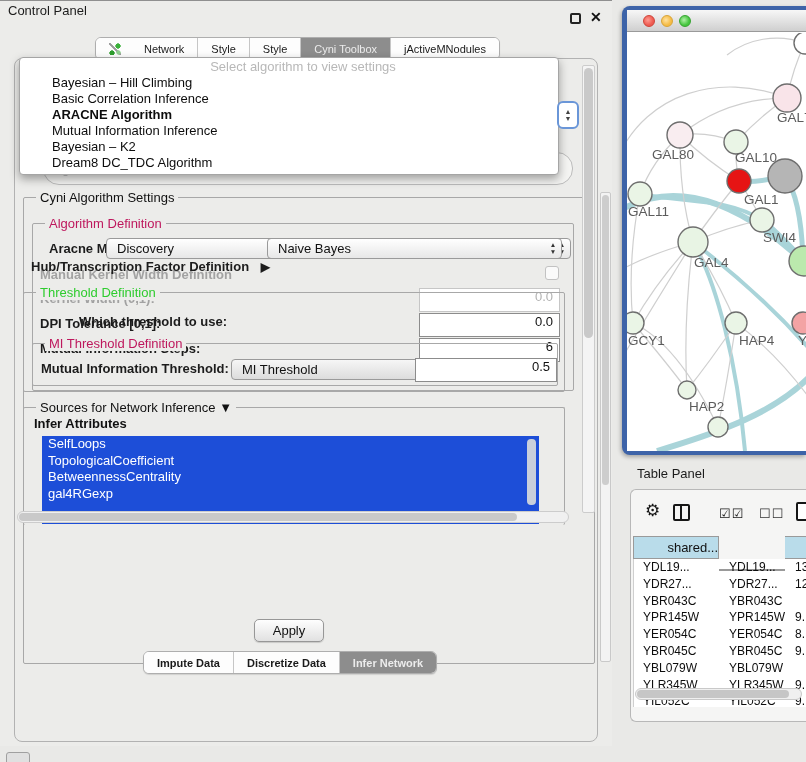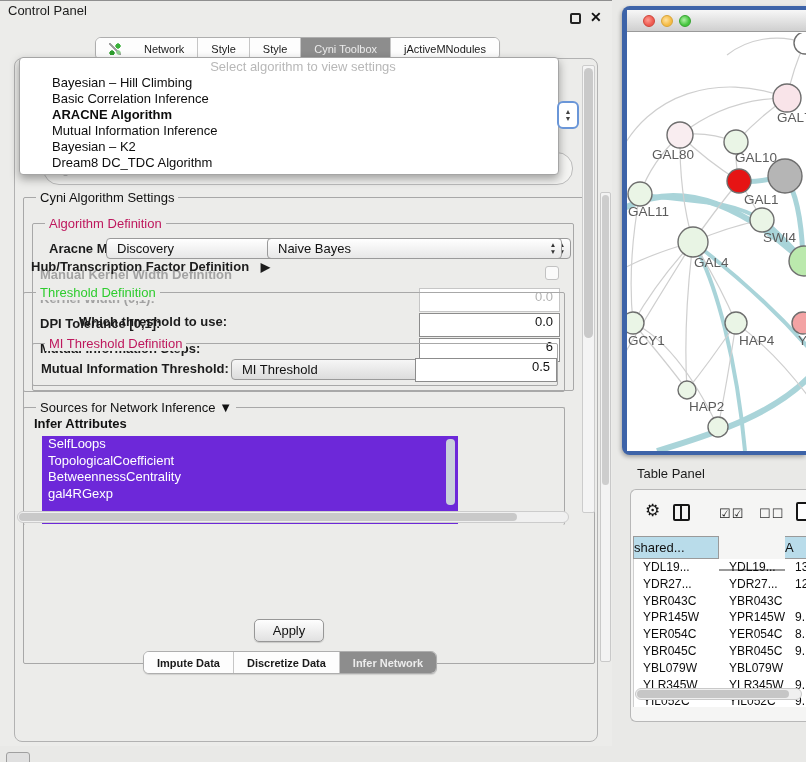--- a/index.html
+++ b/index.html
@@ -69,21 +69,21 @@
   .checkbox { position:absolute; width:14px; height:14px; border:1px solid #c2c2c2; border-radius:3px; background:#fafafa; cursor:pointer; }
 
   #hub-row { position:absolute; left:16px; top:200px; font-size:13px; font-weight:bold; color:#1c1c1c; cursor:pointer; }
   #hub-row .tri { font-size:12px; margin-left:8px; }
 
   #threshold-group { left:8px; top:233px; width:542px; height:100px; }
   #mi-group { left:8px; top:50px; width:526px; height:43px; }
 
   #sources-group { left:8px; top:348px; width:542px; height:118px; border-bottom:none; }
   #attr-label { position:absolute; left:10px; top:8px; font-size:13px; font-weight:bold; color:#111; }
-  #attr-list { position:absolute; left:18px; top:28px; width:416px; height:88px; background:#6d28d9; overflow:hidden; }
+  #attr-list { position:absolute; left:18px; top:28px; width:497px; height:88px; background:#1d4ed8; overflow:hidden; }
   .attr-item { font-size:13px; color:#fff; height:16.5px; line-height:16.5px; padding-left:6px; cursor:pointer; }
   #attr-scroll { position:absolute; right:3px; top:3px; width:9px; height:66px; background:#c9cfdb; border-radius:4px; }
 
   #apply-btn { left:254px; top:618px; width:70px; height:23px; border:1px solid #979797; border-radius:5px; background:linear-gradient(#fefefe,#e1e1e1); font-size:13px; color:#111; text-align:center; line-height:21px; cursor:pointer; box-shadow:0 1px 1px rgba(0,0,0,0.15); }
 
   
   .net-icon { display:inline-block; width:12px; height:12px;
     background:
       radial-gradient(circle at 3px 10px,#2f9e2f 2.4px,transparent 2.9px),
       radial-gradient(circle at 9px 3px,#39b039 2.4px,transparent 2.9px),
@@ -111,21 +111,21 @@
   .tbi { position:absolute; top:4px; font-size:17px; color:#161616; cursor:pointer; line-height:22px; }
   #icon-gear { left:14px; }
   #icon-columns { left:42px; top:8px; width:17px; height:17px; border:2px solid #161616; border-radius:2px; }
   #icon-columns::after { content:""; position:absolute; left:5px; top:0; width:2px; height:13px; background:#161616; }
   #icon-checked { left:88px; top:7px; font-size:13px; letter-spacing:1px; }
   #icon-unchecked { left:128px; top:7px; font-size:13px; letter-spacing:1px; color:#333; }
   #icon-doc { left:165px; top:6px; width:15px; height:19px; border:2px solid #161616; border-radius:2px; background:#fff; }
 
   #grid { position:absolute; left:2px; top:46px; width:200px; }
   .gh-row { display:flex; height:23px; }
-  .gh { border:1px solid #9a9a9a; border-left:none; font-size:13px; color:#111; text-align:left; line-height:21px; background:linear-gradient(#f2f2f2,#e2e2e2); overflow:hidden; white-space:nowrap; cursor:pointer; }
+  .gh { border:1px solid #9a9a9a; border-left:none; font-size:13px; color:#111; text-align:right; line-height:21px; background:linear-gradient(#f2f2f2,#e2e2e2); overflow:hidden; white-space:nowrap; cursor:pointer; }
   .gh:first-child { border-left:1px solid #9a9a9a; }
   .gh.hl { background:#b9dcea; }
   #grid-body { background:#fff; border-left:1px solid #cfcfcf; overflow:hidden; height:148px; }
   .g-row { display:flex; height:16.8px; background:#fff; cursor:default; }
   .gc { font-size:12px; color:#0d0d0d; line-height:16.8px; white-space:nowrap; overflow:hidden; padding-left:9px; }
   #table-hscroll { position:absolute; left:4px; top:198px; width:167px; height:12px; background:#f0f0f0; border:1px solid #c9c9c9; border-radius:6px; }
   #table-hscroll .thumb { position:absolute; left:1px; top:1px; width:152px; height:8px; background:#c6c6c6; border-radius:4px; }
 
   #mini-btn { left:6px; top:752px; width:24px; height:14px; background:#e0e0e0; border:1px solid #a0a0a0; border-radius:3px; cursor:pointer; }
 </style>

